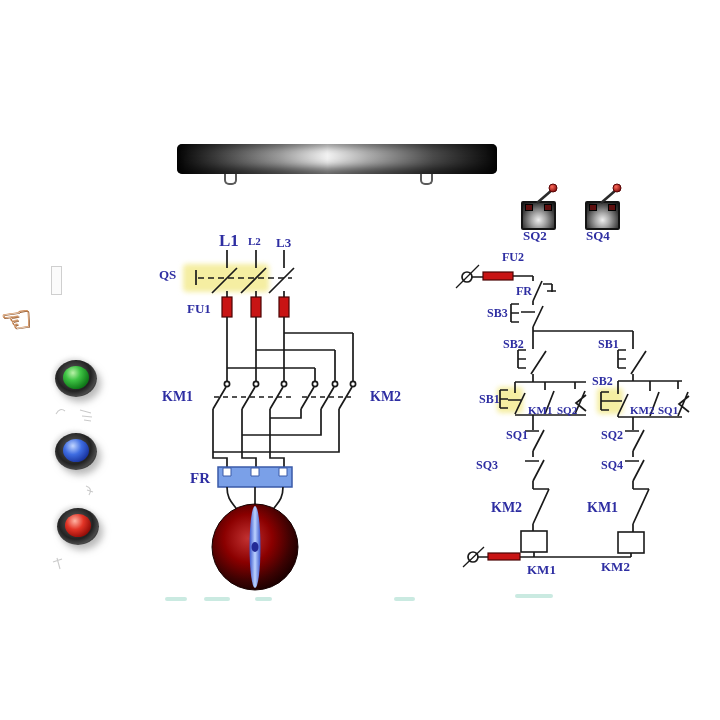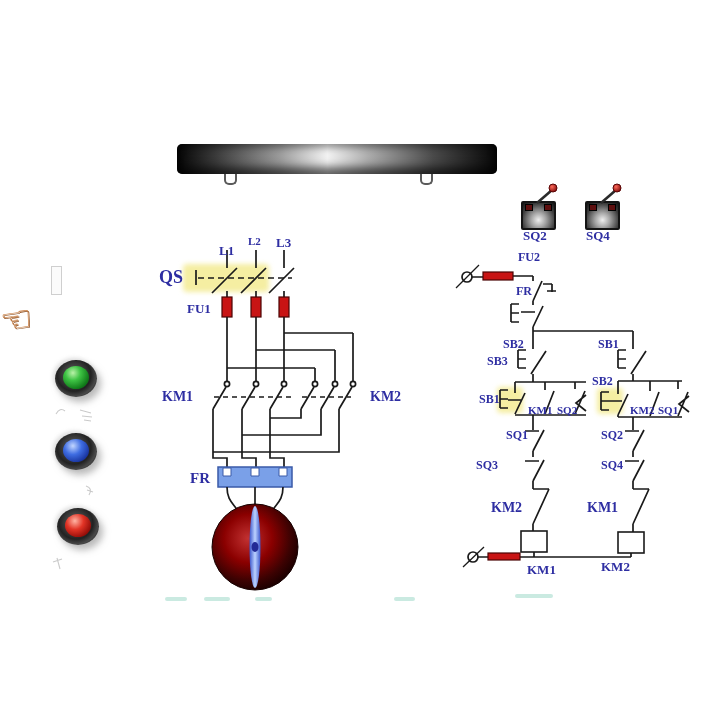--- a/index.html
+++ b/index.html
@@ -237,35 +237,35 @@
       <circle cx="617" cy="188" r="4" fill="url(#ballG)" stroke="#5a0505" stroke-width="1"></circle>
     </g>
 
     <g stroke="#8a8a8a" stroke-width="1.1" fill="none" opacity="0.45">
       <path d="M56,414 q4,-7 9,-3 M80,410 l11,3 m-9,3 l10,1 m-8,3 l7,1"></path>
       <path d="M86,486 q7,2 3,9 m-2,-5 l6,2"></path>
       <path d="M53,562 l9,-3 m-5,-1 l3,11"></path>
     </g>
   </svg>
 
-  <div class="lbl" style="left:219px;top:244px;font-size:13px;">L1</div>
+  <div class="lbl" style="left:219px;top:232px;font-size:17px;">L1</div>
   <div class="lbl" style="left:248px;top:236px;font-size:11px;">L2</div>
   <div class="lbl" style="left:276px;top:236px;font-size:13px;">L3</div>
-  <div class="lbl" style="left:159px;top:268px;font-size:18px;">QS</div>
+  <div class="lbl" style="left:159px;top:268px;font-size:13px;">QS</div>
   <div class="lbl" style="left:187px;top:302px;font-size:13px;">FU1</div>
   <div class="lbl" style="left:162px;top:390px;font-size:14px;">KM1</div>
   <div class="lbl" style="left:370px;top:390px;font-size:14px;">KM2</div>
   <div class="lbl" style="left:190px;top:471px;font-size:15px;">FR</div>
 
   <div class="lbl" style="left:523px;top:229px;font-size:13px;">SQ2</div>
   <div class="lbl" style="left:586px;top:229px;font-size:13px;">SQ4</div>
 
-  <div class="lbl" style="left:502px;top:251px;margin-left:16px;">FU2</div>
+  <div class="lbl" style="left:502px;top:251px;">FU2</div>
   <div class="lbl" style="left:516px;top:285px;">FR</div>
-  <div class="lbl" style="left:487px;top:307px;margin-top:48px;">SB3</div>
+  <div class="lbl" style="left:487px;top:307px;">SB3</div>
   <div class="lbl" style="left:503px;top:338px;">SB2</div>
   <div class="lbl" style="left:598px;top:338px;">SB1</div>
   <div class="lbl" style="left:479px;top:393px;">SB1</div>
   <div class="lbl" style="left:528px;top:405px;font-size:11px;">KM1</div>
   <div class="lbl" style="left:557px;top:405px;font-size:11px;">SQ2</div>
   <div class="lbl" style="left:592px;top:375px;">SB2</div>
   <div class="lbl" style="left:630px;top:405px;font-size:11px;">KM2</div>
   <div class="lbl" style="left:658px;top:405px;font-size:11px;">SQ1</div>
   <div class="lbl" style="left:506px;top:429px;">SQ1</div>
   <div class="lbl" style="left:476px;top:459px;">SQ3</div>

